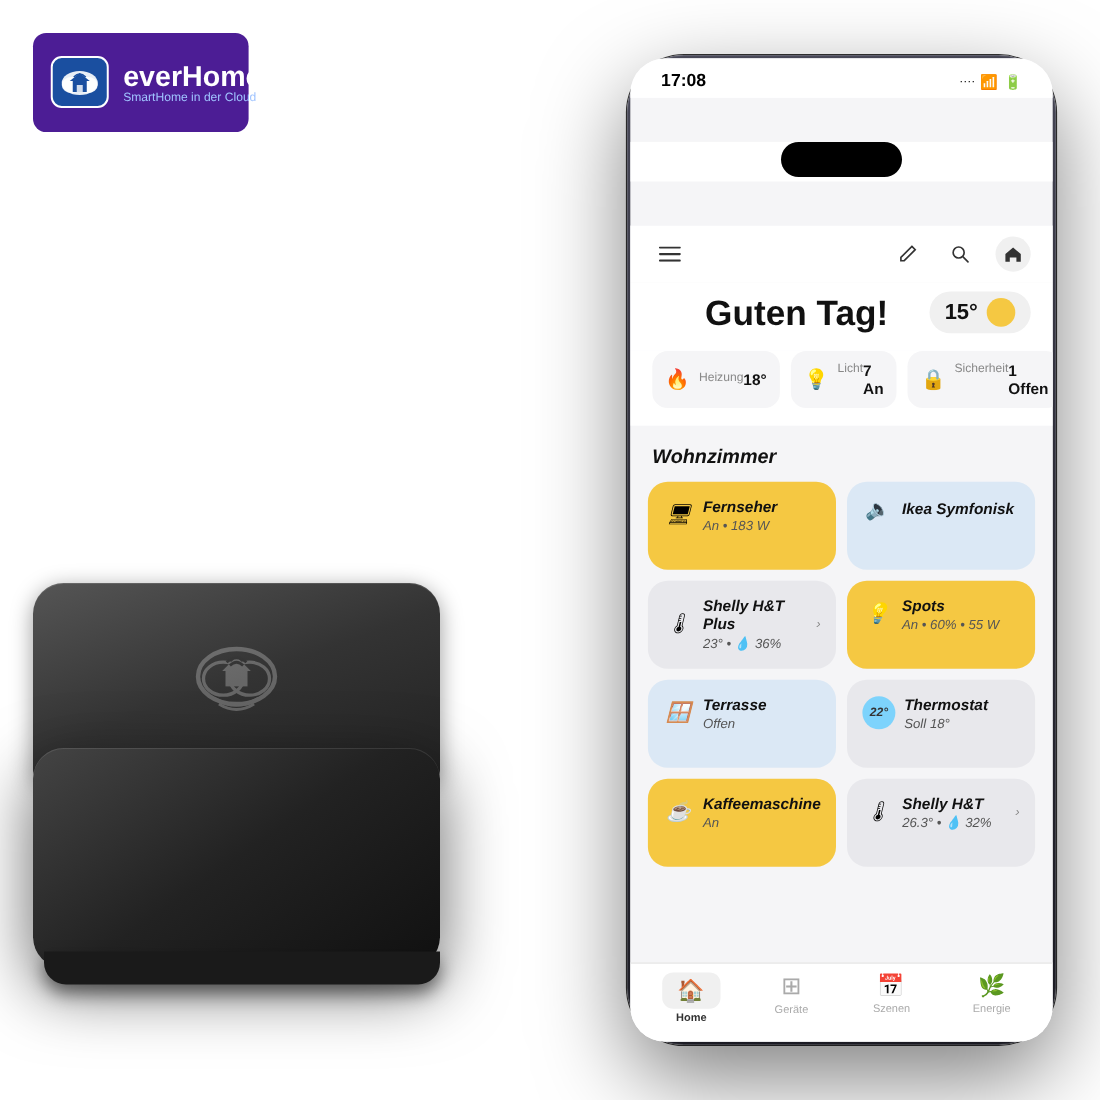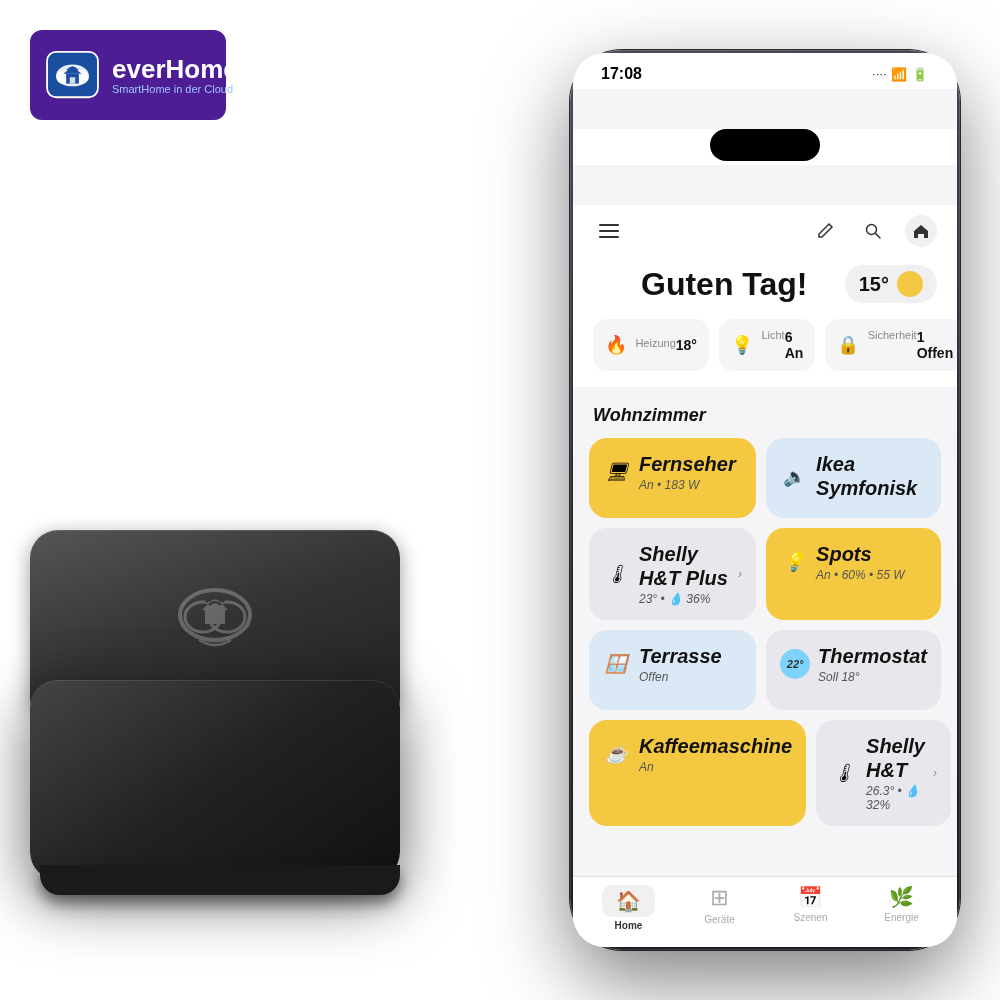--- a/index.html
+++ b/index.html
@@ -313,21 +313,21 @@
       align-items: center;
       gap: 8px;
     }
     .device-card-icon {
       font-size: 18px;
       width: 28px;
       text-align: center;
     }
     .device-card-info { flex: 1; }
     .device-card-name {
-      font-size: 20px;
+      font-size: 14px;
       font-weight: 700;
       color: #111;
       line-height: 1.2;
     }
     .device-card-status {
       font-size: 12px;
       color: #555;
       margin-top: 2px;
     }
     .device-card-chevron {
@@ -486,21 +486,21 @@
             <span class="summary-icon" style="color:#e07020;">🔥</span>
             <div class="summary-info">
               <span class="summary-label">Heizung</span>
               <span class="summary-value">18°</span>
             </div>
           </div>
           <div class="summary-card">
             <span class="summary-icon" style="color:#f5c842;">💡</span>
             <div class="summary-info">
               <span class="summary-label">Licht</span>
-              <span class="summary-value">6 An</span>
+              <span class="summary-value">7 An</span>
             </div>
           </div>
           <div class="summary-card">
             <span class="summary-icon" style="color:#e03030;">🔒</span>
             <div class="summary-info">
               <span class="summary-label">Sicherheit</span>
               <span class="summary-value">1 Offen</span>
             </div>
           </div>
         </div>

